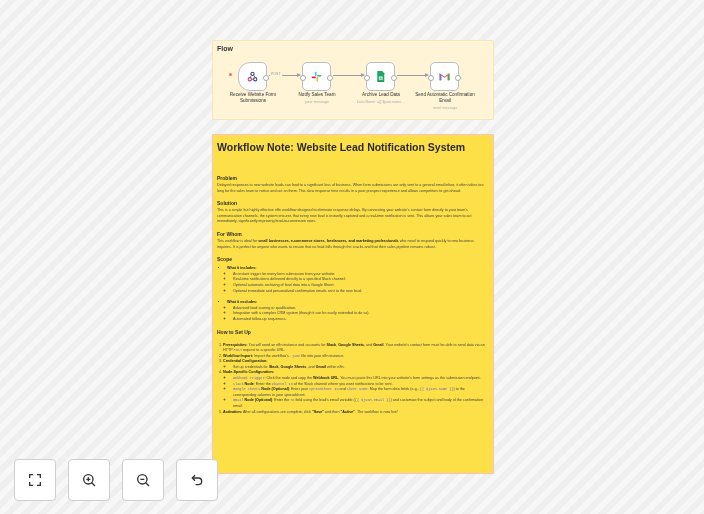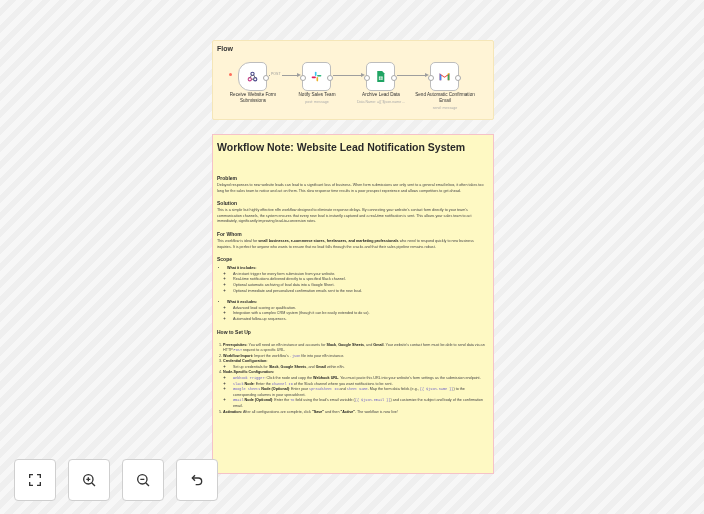--- a/index.html
+++ b/index.html
@@ -26,21 +26,21 @@
   .handle.in { left:-3px; } .handle.out { right:-3px; }
   .conn { position:absolute; top:34px; height:1px; background:#9e9e9e; }
   .arrowhead { position:absolute; top:32px; width:0; height:0; border-top:2.5px solid transparent; border-bottom:2.5px solid transparent; border-left:4px solid #9e9e9e; }
   .conn-label { position:absolute; top:31px; font-size:3.5px; color:#999; background:#fff4d6; padding:0 1px; }
   .node-label { position:absolute; top:51px; width:70px; text-align:center; font-size:4.6px; color:#333; line-height:6px; }
   .node-sub { position:absolute; width:70px; text-align:center; font-size:3.6px; color:#aaa; }
   .trigger-dot { position:absolute; left:16px; top:32px; width:3px; height:3px; background:#ff6d5a; border-radius:50%; }
 
   .sticky-note {
     position:absolute; left:212px; top:134px; width:282px; height:340px;
-    background:#fef9c3; border:1px solid #f5c2c8; box-sizing:border-box; overflow:hidden;
+    background:#fde047; border:1px solid #f5c2c8; box-sizing:border-box; overflow:hidden;
     padding:4px 4px; color:#2b2b2b;
   }
   .sticky-note h1 { font-size:10.5px; margin:2px 0 22px 0; font-weight:bold; color:#2a2a2a; }
   .sticky-note h3 { font-size:5px; margin:6px 0 2px 0; font-weight:bold; }
   .sticky-note p { font-size:3.7px; line-height:5.6px; margin:0; color:#444; }
   .sticky-note ul, .sticky-note ol { margin:0; padding-left:10px; font-size:3.7px; line-height:5.6px; color:#444; }
   .sticky-note ul ul { padding-left:6px; list-style-type:circle; }
   .sticky-note li { margin:0; }
   .sticky-note ul.scope > li { margin-top:4px; }
   .sticky-note b { color:#222; }

